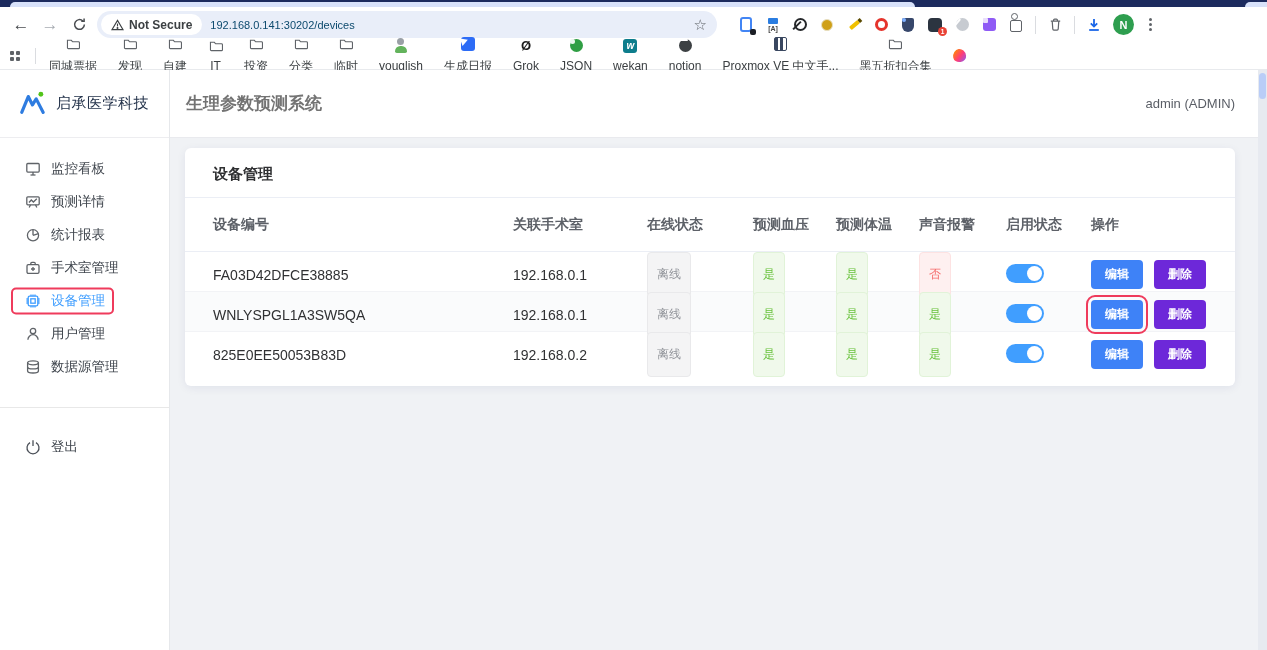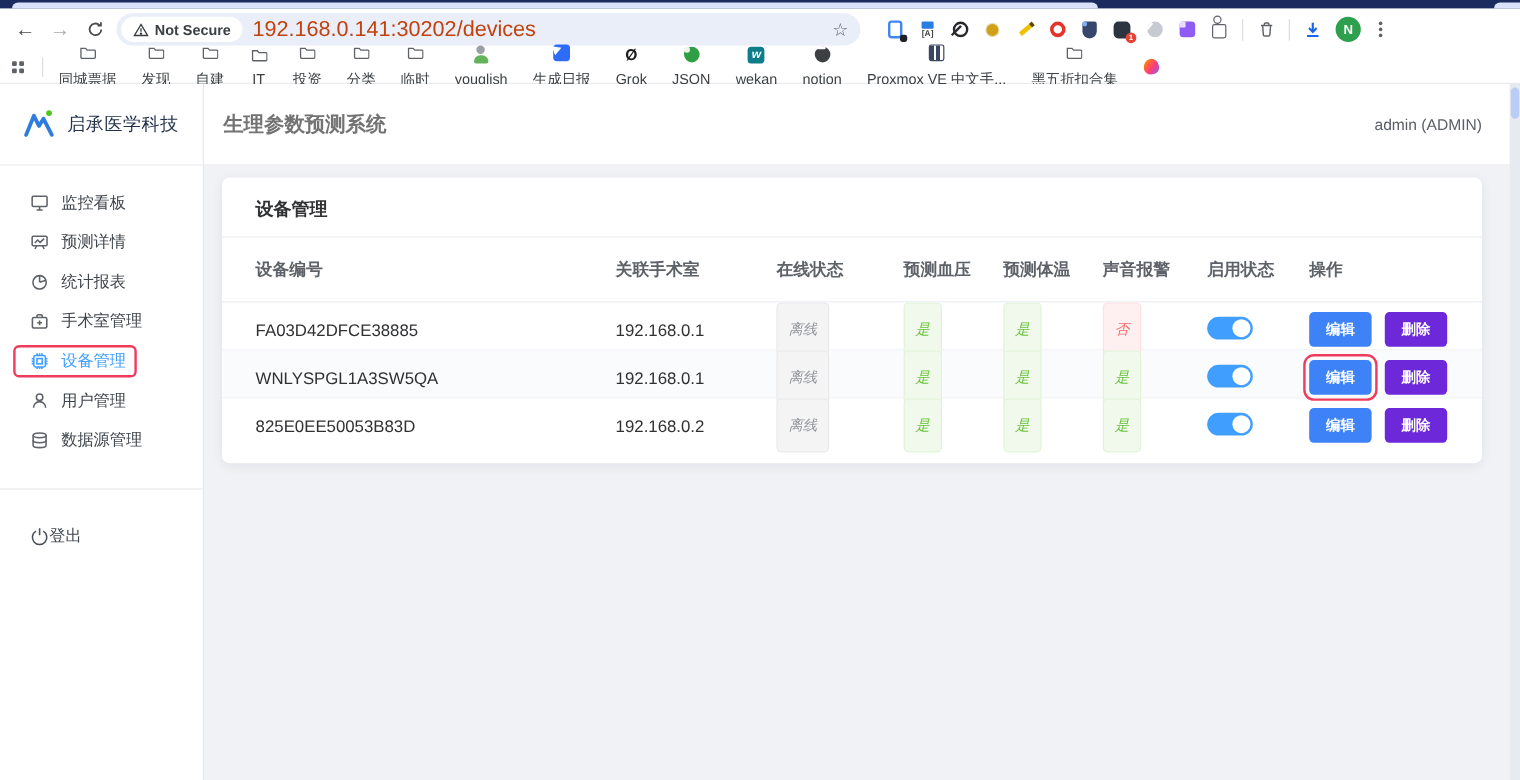--- a/index.html
+++ b/index.html
@@ -15,21 +15,21 @@
     background:#d8e2fa; border-radius:8px 0 0 0; }
 
   .toolbar { height:35px; display:flex; align-items:center; padding:0 8px 0 10px; gap:7px; background:#fff; }
   .navbtn { width:22px; height:22px; display:flex; align-items:center; justify-content:center;
     font-size:17px; color:#494c50; }
   .navbtn.disabled { color:#a6abb1; }
   .omnibox { width:620px; height:27px; border-radius:14px; background:#e9eef9;
     display:flex; align-items:center; padding:0 10px 0 4px; gap:8px; }
   .sec-chip { height:21px; background:#fff; border-radius:11px; display:flex; align-items:center;
     gap:5px; padding:0 10px; font-size:12px; font-weight:600; color:#3c4043; white-space:nowrap; }
-  .url-text { font-size:18px; color:#c2410c; white-space:nowrap; }
+  .url-text { font-size:11px; color:#0c4a6e; white-space:nowrap; }
   .star { font-size:15px; color:#5f6368; margin-left:auto; }
 
   .ext-row { display:flex; align-items:center; gap:11px; margin-left:14px; }
   .ext { width:16px; height:16px; position:relative; display:flex; align-items:center; justify-content:center; }
   .x-pw { width:12px; height:15px; border:2px solid #4285f4; border-radius:3px; }
   .x-pw::after { content:""; position:absolute; right:-2px; bottom:-2px; width:6px; height:6px;
     background:#1b1f26; border-radius:2px; }
   .x-tr { flex-direction:column; gap:1px; }
   .x-tr .bar { width:10px; height:6px; background:#2a7de1; border-radius:1px; }
   .x-tr .ab { font-size:7px; font-weight:700; color:#444; line-height:7px; }
@@ -91,41 +91,41 @@
   .brand-name { font-size:15px; font-weight:400; color:#23324a; letter-spacing:.5px; }
   .menu { padding-top:14px; }
   .menu-item { position:relative; height:33px; display:flex; align-items:center; gap:10px;
     padding-left:25px; font-size:13.5px; color:#3f454d; cursor:pointer; }
   .menu-item svg { stroke:#5f6368; }
   .menu-item.active { color:#409eff; }
   .menu-item.active svg { stroke:#409eff; }
   .annot-frame { position:absolute; left:11px; top:50%; transform:translateY(-50%); width:103px; height:27px;
     border:2px solid #ef3b5c; border-radius:5px; pointer-events:none; }
   .side-divider { border-top:1px solid #e8e8e8; margin-top:24px; }
-  .logout { height:33px; margin-top:22px; display:flex; align-items:center; padding-left:25px;
+  .logout { height:33px; margin-top:22px; display:flex; align-items:center; gap:10px; padding-left:25px;
     font-size:13.5px; color:#3f454d; cursor:pointer; }
   .logout svg { stroke:#4a4f57; }
 
   .main { flex:1; display:flex; flex-direction:column; min-width:0; }
   .main-header { height:68px; background:#fff; border-bottom:1px solid #e9eaee; display:flex;
     align-items:center; padding:0 32px 0 16px; }
   .page-title { font-size:17px; font-weight:700; color:#737373; }
   .user-label { margin-left:auto; font-size:13px; color:#5a5e66; }
 
   .content { flex:1; padding:10px 32px 0 15px; }
   .card { background:#fff; border-radius:6px; box-shadow:0 2px 10px rgba(15,35,95,.07); height:238px; }
   .card-title { padding:17px 28px 13px; font-size:15px; font-weight:700; color:#303133;
     border-bottom:1px solid #ebeef5; }
 
   .trow { display:grid; grid-template-columns:300px 134px 106px 83px 83px 87px 85px 1fr;
     align-items:center; padding:0 20px 0 28px; }
   .thead { height:54px; font-size:14px; color:#5d6168; font-weight:600; border-bottom:1px solid #ebeef5; }
   .tbody-row { height:40px; font-size:14px; color:#303133; border-bottom:1px solid #f2f3f6; }
   .tbody-row.striped { background:#fafbfc; }
-  .tag { display:inline-block; font-size:12px; line-height:19px; padding:12px 9px; border-radius:4px; border:1px solid;font-style:italic; }
+  .tag { display:inline-block; font-size:12px; line-height:19px; padding:12px 9px; border-radius:4px; border:1px solid; }
   .tag-green { color:#67c23a; background:#f0f9eb; border-color:#e1f3d8; }
   .tag-red   { color:#f56c6c; background:#fef0f0; border-color:#fde2e2; }
   .tag-gray  { color:#909399; background:#f4f4f5; border-color:#e9e9eb; }
   .switch { position:relative; display:inline-block; width:38px; height:19px; border-radius:10px;
     background:#409eff; cursor:pointer; }
   .switch .knob { position:absolute; top:2px; right:2px; width:15px; height:15px; border-radius:50%; background:#fff; }
   .actions { display:flex; gap:11px; }
   .btn { font-family:inherit; font-size:12px; font-weight:600; color:#fff; border:none; border-radius:4px;
     padding:6px 14px; cursor:pointer; }
   .btn-edit { background:#3e82f7; }

